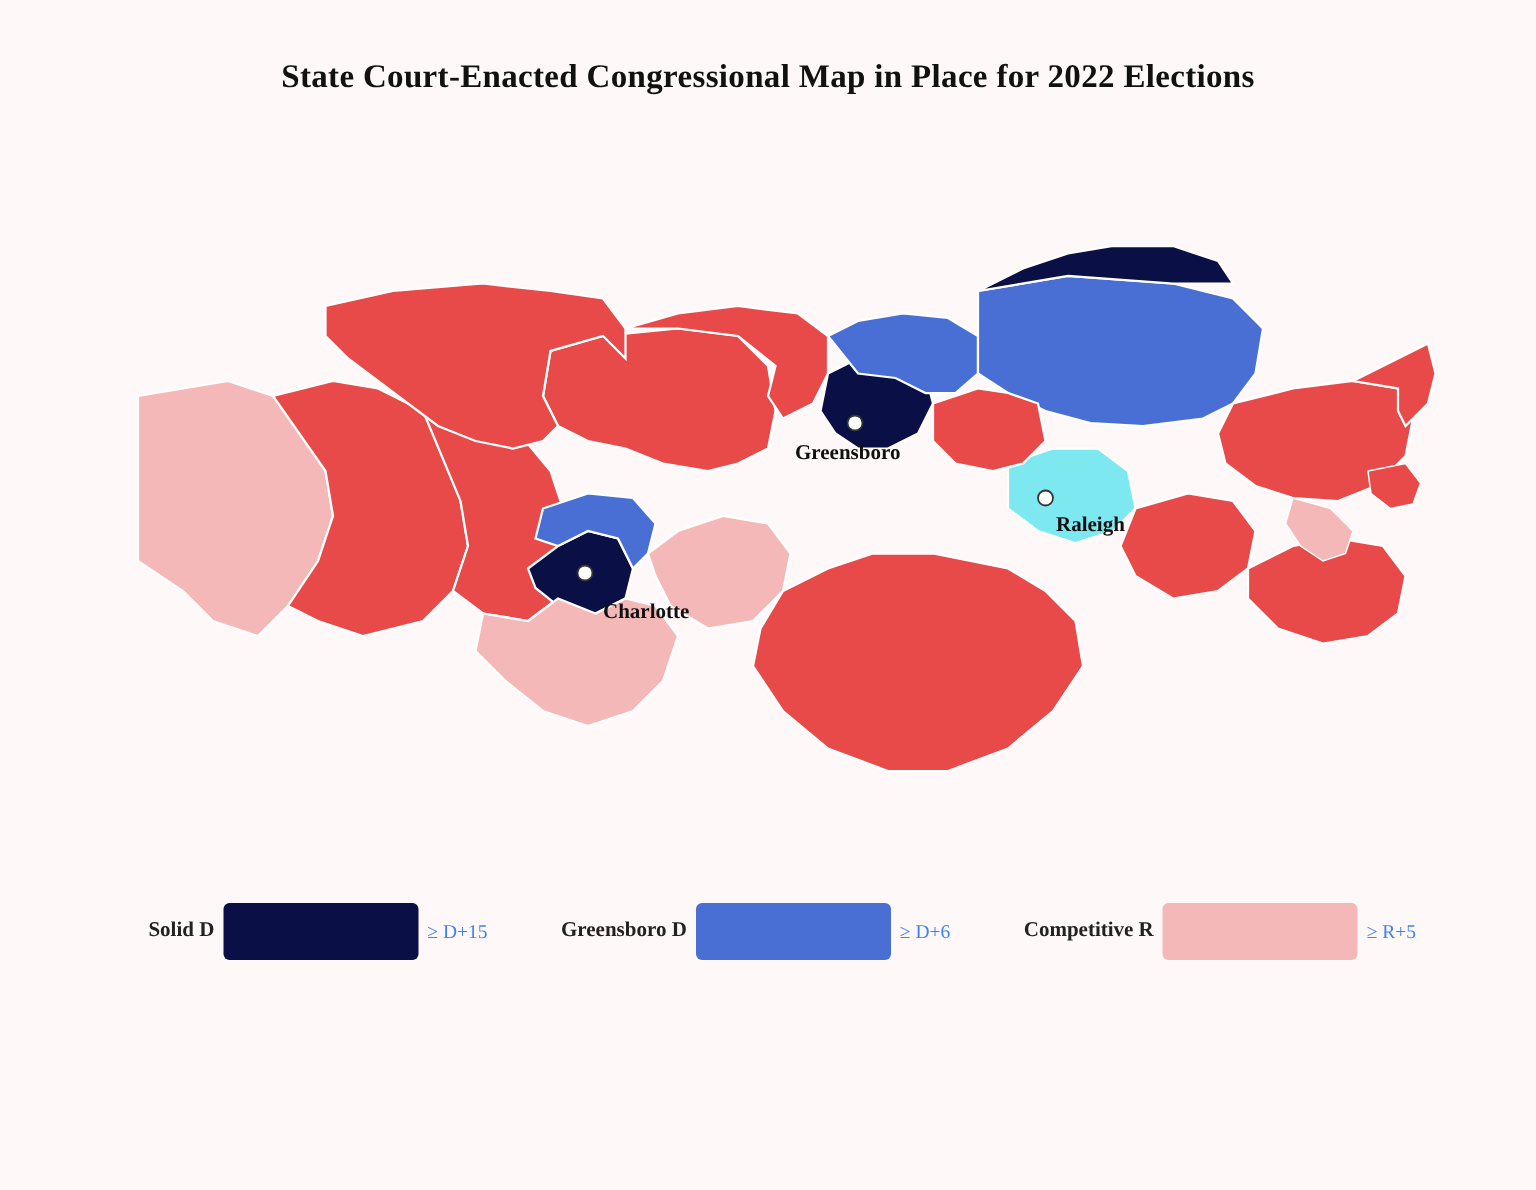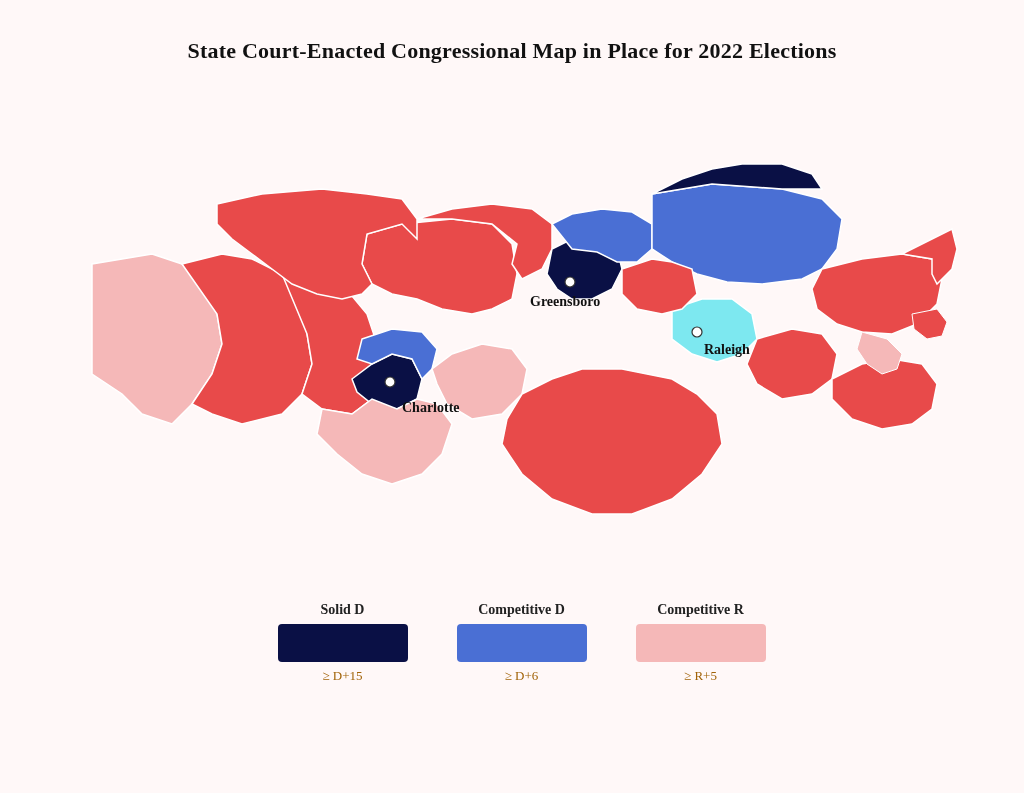--- a/index.html
+++ b/index.html
@@ -36,40 +36,40 @@
       display: flex;
       flex-direction: row;
       align-items: flex-start;
       justify-content: center;
       gap: 30px;
       margin-top: 28px;
       width: 900px;
     }
     .legend-item {
       display: flex;
-      flex-direction: column;
+      flex-direction: row;
       align-items: center;
       gap: 6px;
       margin-left: 19px;
     }
     .legend-label {
       font-size: 14px;
       font-weight: bold;
       color: #222;
       text-align: center;
       white-space: nowrap;
     }
     .legend-box {
       width: 130px;
       height: 38px;
       border-radius: 4px;
     }
     .legend-sublabel {
       font-size: 13px;
-      color: #a16207;
+      color: #3b82f6;
       text-align: center;
     }
     .city-label {
       font-family: 'Georgia', serif;
       font-size: 14px;
       font-weight: bold;
       fill: #111;
     }
   </style>
 </head>
@@ -138,21 +138,21 @@
   </svg>
 </div>
 
 <div class="legend">
   <div class="legend-item">
     <div class="legend-label">Solid D</div>
     <div class="legend-box" style="background:#0a1045;"></div>
     <div class="legend-sublabel">≥ D+15</div>
   </div>
   <div class="legend-item">
-    <div class="legend-label">Competitive D</div>
+    <div class="legend-label">Greensboro D</div>
     <div class="legend-box" style="background:#4a6fd4;"></div>
     <div class="legend-sublabel">≥ D+6</div>
   </div>
   <div class="legend-item">
     <div class="legend-label">Competitive R</div>
     <div class="legend-box" style="background:#f5b8b8;"></div>
     <div class="legend-sublabel">≥ R+5</div>
   </div>
 </div>
 

